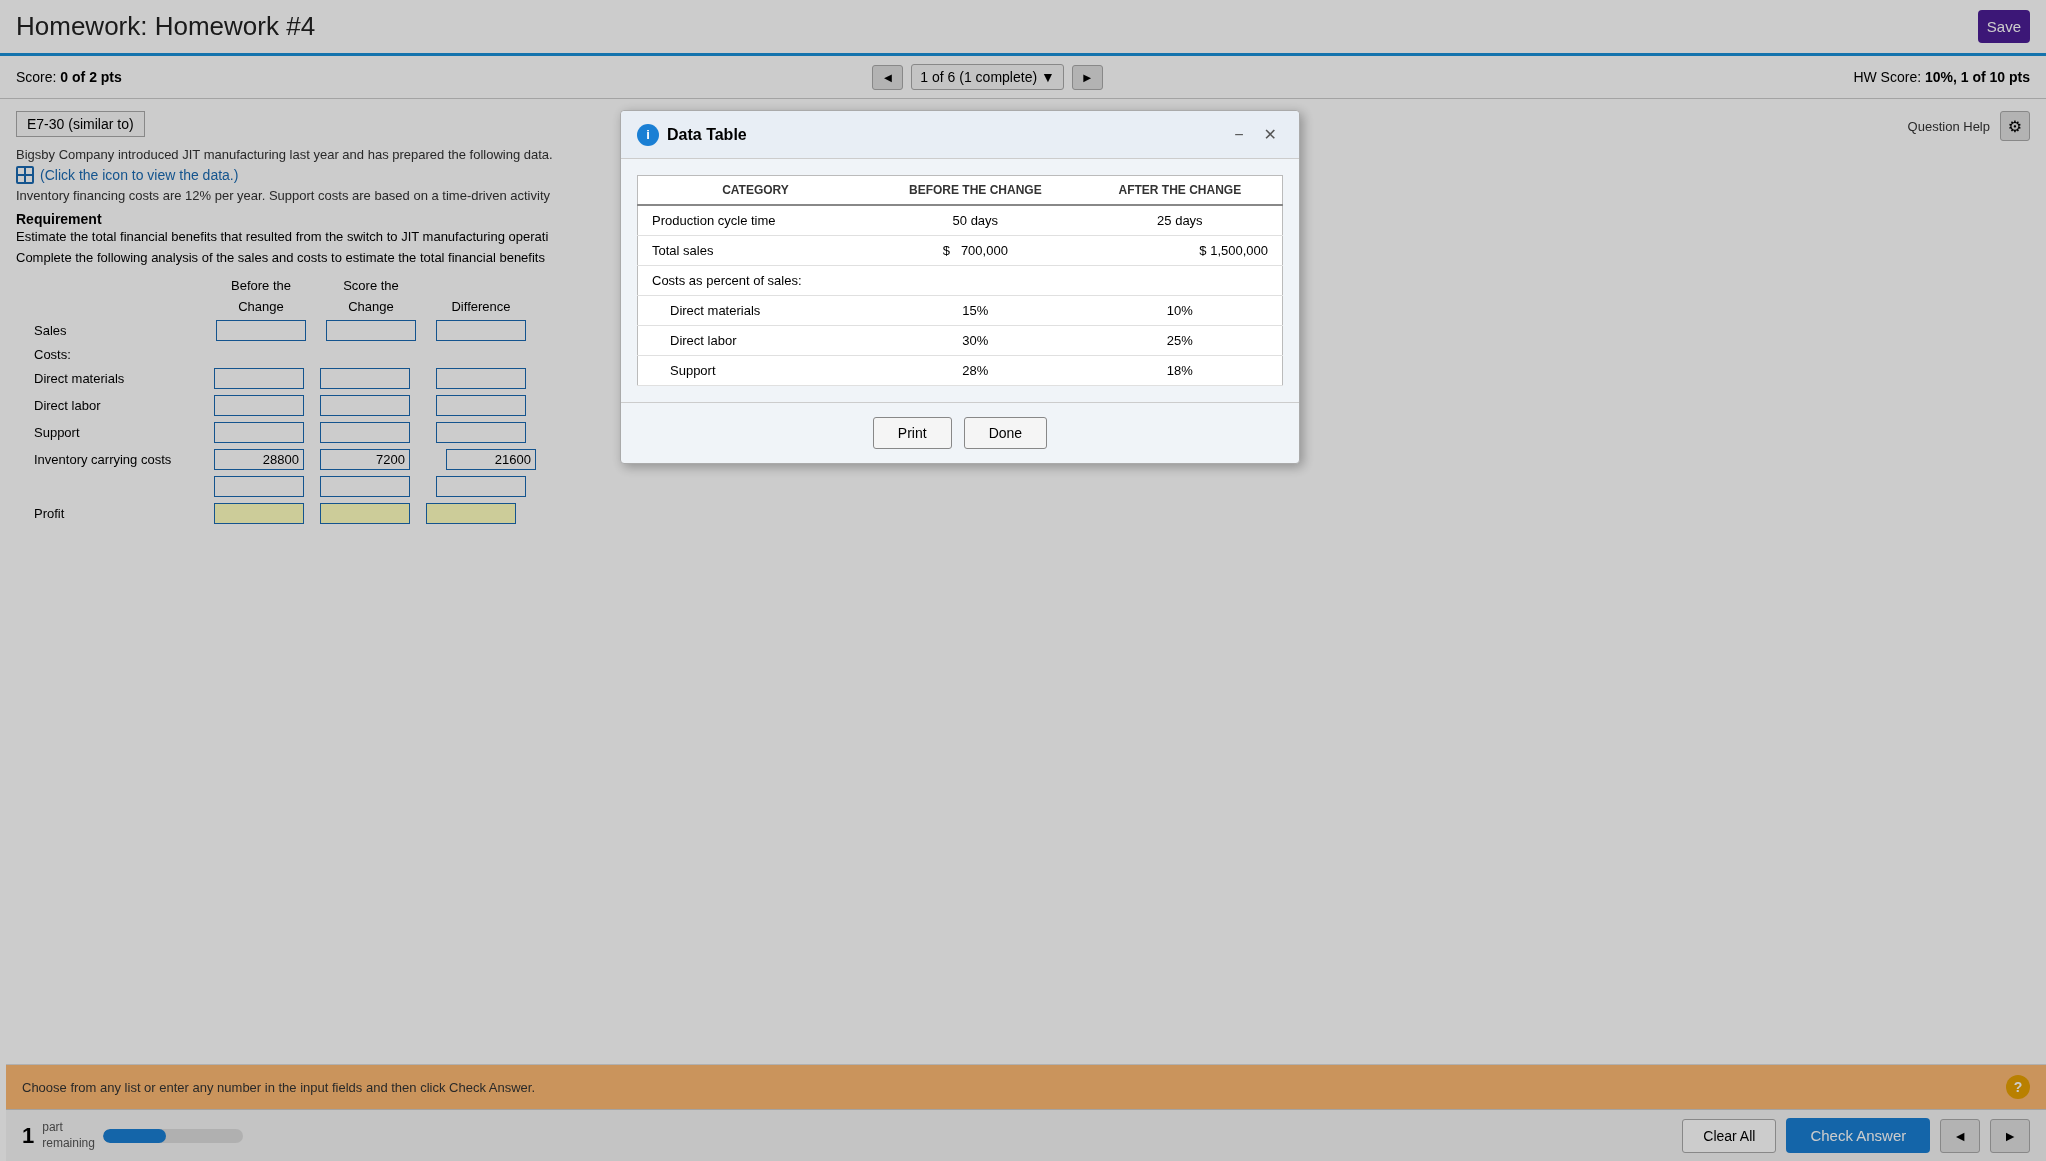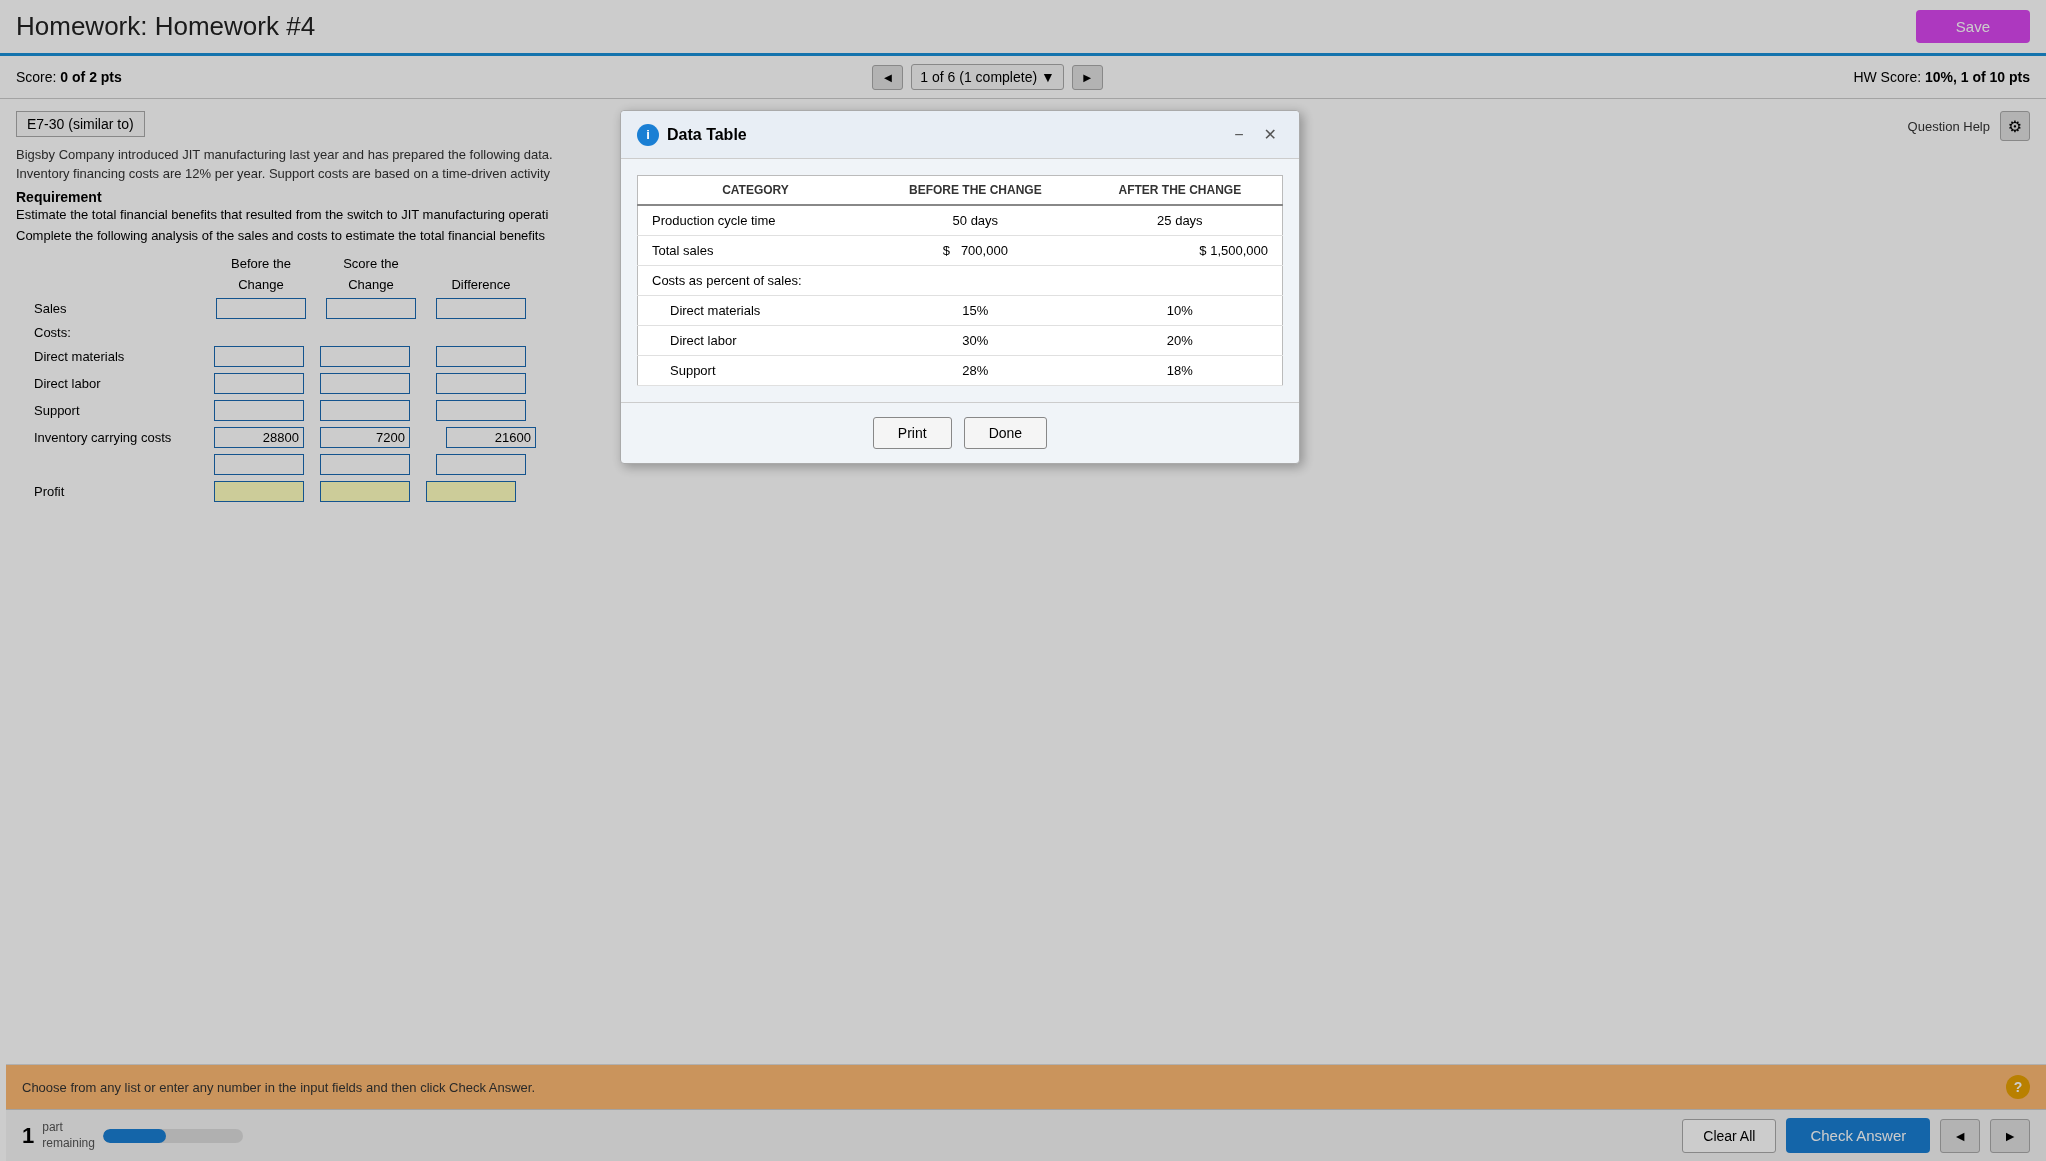--- a/index.html
+++ b/index.html
@@ -12,24 +12,24 @@
       align-items: center;
       padding: 10px 16px;
       border-bottom: 3px solid #1a90d9;
     }
     .header-title {
       font-size: 26px;
       font-weight: normal;
       color: #222;
     }
     .save-btn {
-      background: #d946ef;
+      background: #4c1d95;
       color: #fff;
       border: none;
-      padding: 8px 40px;
+      padding: 8px 9px;
       font-size: 15px;
       border-radius: 4px;
       cursor: pointer;
     }
 
     
     .score-bar {
       display: flex;
       justify-content: space-between;
       align-items: center;
@@ -297,20 +297,29 @@
   
   <div class="top-right-icons">
     <span class="question-help-link">Question Help</span>
     <button class="gear-icon-btn">⚙</button>
   </div>
 
   <div class="question-id">E7-30 (similar to)</div>
 
   <p class="problem-text">Bigsby Company introduced JIT manufacturing last year and has prepared the following data.</p>
 
+  <div class="data-link">
+    <span class="grid-icon">
+      <span></span>
+        <span></span>
+        <span></span>
+        <span></span>
+    </span>
+    <span>(Click the icon to view the data.)</span>
+  </div>
 
   <p class="problem-text">Inventory financing costs are 12% per year. Support costs are based on a time-driven activity</p>
   <p class="req-title">Requirement</p>
   <p class="req-text">Estimate the total financial benefits that resulted from the switch to JIT manufacturing operati</p>
   <p class="complete-text">Complete the following analysis of the sales and costs to estimate the total financial benefits</p>
 
   
   <table class="analysis-table">
     <thead>
       <tr>
@@ -450,21 +459,21 @@
             <td colspan="3" style="font-size:13px; padding: 7px 14px;">Costs as percent of sales:</td>
           </tr>
           <tr>
             <td class="indent">Direct materials</td>
             <td style="text-align:center;">15%</td>
             <td style="text-align:center;">10%</td>
           </tr>
           <tr>
             <td class="indent">Direct labor</td>
             <td style="text-align:center;">30%</td>
-            <td style="text-align:center;">20%</td>
+            <td style="text-align:center;">25%</td>
           </tr>
           <tr>
             <td class="indent">Support</td>
             <td style="text-align:center;">28%</td>
             <td style="text-align:center;">18%</td>
           </tr>
         </tbody>
     </table>
   </div>
   <div class="modal-footer">

